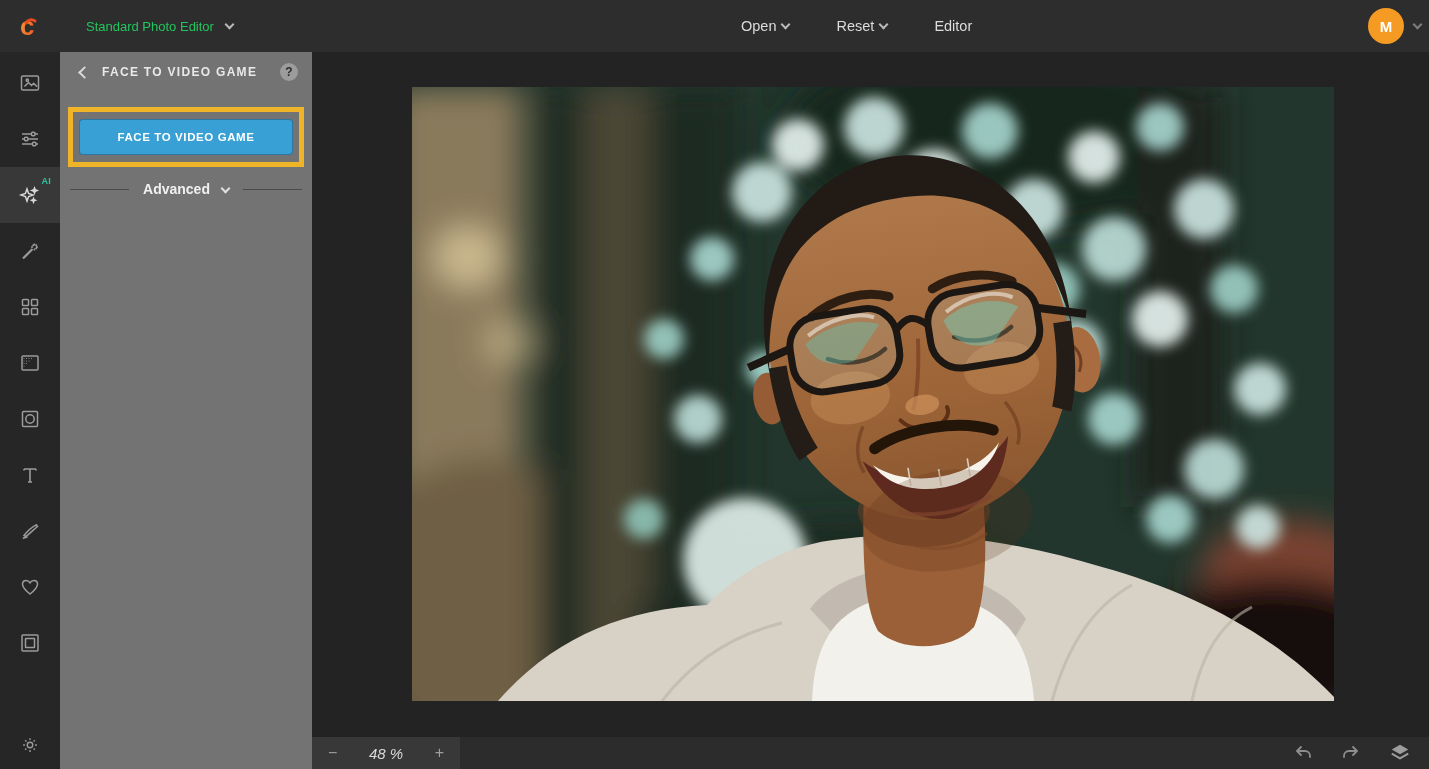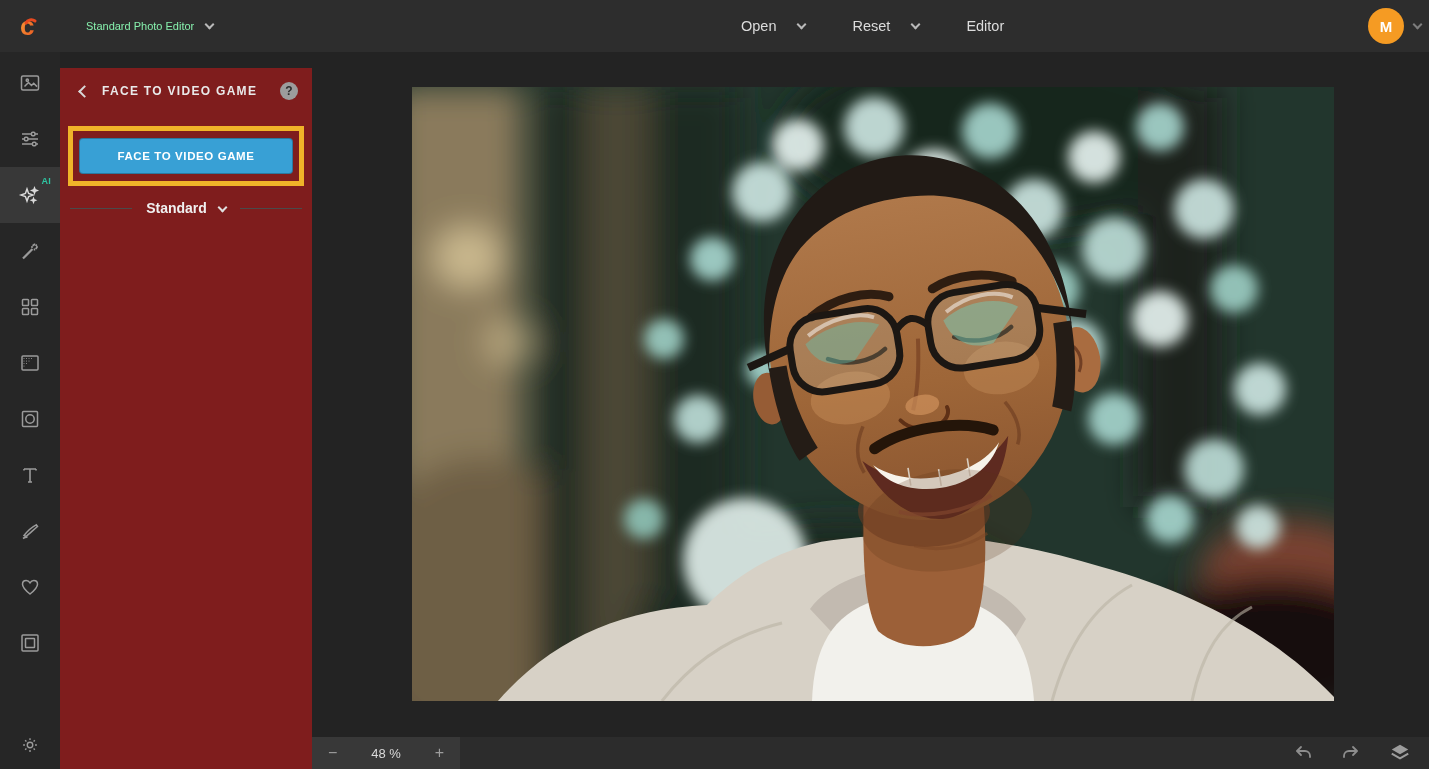--- a/index.html
+++ b/index.html
@@ -5,58 +5,58 @@
   * { margin:0; padding:0; box-sizing:border-box; }
   html,body { background:#1a1a1a; }
   .app {
     position:relative; width:1429px; height:769px; overflow:hidden;
     background:#232323; font-family:"Liberation Sans", sans-serif;
     -webkit-font-smoothing:antialiased;
   }
   
   .topbar { position:absolute; top:0; left:0; right:0; height:52px; background:#2d2d2d; z-index:10; }
   .logo-wrap { position:absolute; left:0; top:0; width:60px; height:52px; display:flex; align-items:center; justify-content:center; cursor:pointer; }
-  .brand { position:absolute; left:86px; top:0; height:52px; display:flex; align-items:center; gap:12px; color:#86efac; font-size:11px; cursor:pointer; }
+  .brand { position:absolute; left:86px; top:0; height:52px; display:flex; align-items:center; gap:12px; color:#22c55e; font-size:13px; cursor:pointer; }
   .menu { position:absolute; left:741px; top:0; height:52px; display:flex; align-items:center; }
-  .menu-item { display:flex; align-items:center; gap:22px; color:#dcdcdc; font-size:14.5px; margin-right:47px; cursor:pointer; }
+  .menu-item { display:flex; align-items:center; gap:6px; color:#dcdcdc; font-size:14.5px; margin-right:47px; cursor:pointer; }
   .menu-item:last-child { margin-right:0; }
   .account { position:absolute; right:8px; top:0; height:52px; display:flex; align-items:center; gap:10px; }
   .avatar { width:36px; height:36px; border-radius:50%; background:var(--avatar-orange,#f59b23); color:#fff; font-weight:bold; font-size:15px; display:flex; align-items:center; justify-content:center; cursor:pointer; }
   .chev { width:7px; height:7px; border-right:2px solid #b9b9b9; border-bottom:2px solid #b9b9b9; transform:rotate(45deg); margin-top:-4px; }
   .chev.dim { border-color:#7d7d7d; }
   .chev-left { width:9px; height:9px; border-left:2px solid #d8d8d8; border-bottom:2px solid #d8d8d8; transform:rotate(45deg); }
   
   .sidebar { position:absolute; top:52px; left:0; bottom:0; width:60px; background:#262626; display:flex; flex-direction:column; align-items:center; padding-top:3px; }
   .tool { width:60px; height:56px; display:flex; align-items:center; justify-content:center; color:#9b9b9b; cursor:pointer; position:relative; flex:0 0 auto; }
   .tool svg { stroke:#9b9b9b; fill:none; stroke-width:1.5; }
   .tool.active { background:#383838; }
   .tool.active svg { stroke:#d9d9d9; }
   .ai-badge { position:absolute; top:9px; right:9px; font-size:9px; font-weight:bold; color:var(--ai-teal,#2ec5a2); letter-spacing:.3px; }
   .tool-spacer { flex:1 1 auto; }
   .tool.gear-slot { height:48px; margin-bottom:0; }
   
-  .panel { position:absolute; top:68px; left:60px; bottom:0; width:252px; background:#7f1d1d; }
+  .panel { position:absolute; top:49px; left:60px; bottom:0; width:252px; background:#737373; }
   .panel-header { height:46px; display:flex; align-items:center; padding:0 14px; }
   .back-btn { width:20px; height:20px; display:flex; align-items:center; justify-content:center; cursor:pointer; }
   .panel-title { color:#e9e9e9; font-size:12px; letter-spacing:1.3px; margin-left:8px; font-weight:bold; flex:1; }
   .help-btn { width:18px; height:18px; border-radius:50%; background:#9c9c9c; color:#2c2c2c; font-size:12px; font-weight:bold; display:flex; align-items:center; justify-content:center; cursor:pointer; }
   .highlight-box { margin:12px 8px 0 8px; border:5px solid var(--highlight-yellow,#f0b429); padding:7px 6px; }
   .apply-btn { display:block; width:100%; height:36px; background:var(--accent-blue,#38a0d5); border:1px solid rgba(0,0,0,.25); border-radius:4px; color:#fff; font-family:"Liberation Sans",sans-serif; font-weight:bold; font-size:11.5px; letter-spacing:.6px; cursor:pointer; }
   .advanced-row { display:flex; align-items:center; margin:14px 10px 0 10px; cursor:pointer; }
   .advanced-row .line { flex:1; height:1px; background:#4a4a4a; }
   .advanced-label { color:#f0f0f0; font-size:14px; font-weight:bold; margin:0 12px 0 14px; }
   .advanced-row .chev { margin:-2px 14px 0 0; border-color:#e0e0e0; }
   
   .canvas { position:absolute; top:52px; left:312px; right:0; bottom:32px; background:#232323; }
   .photo { position:absolute; left:100px; top:35px; width:922px; height:614px; display:block; cursor:default; }
   
   .bottombar { position:absolute; left:312px; right:0; bottom:0; height:32px; background:#2c2c2c; display:flex; align-items:center; }
   .zoom-group { width:148px; height:32px; background:#383838; display:flex; align-items:center; justify-content:space-between; padding:0 16px; }
   .zoom-btn { background:none; border:none; color:#9d9d9d; font-size:16px; line-height:1; cursor:pointer; font-family:"Liberation Sans",sans-serif; }
-  .zoom-level { color:#d9d9d9; font-size:13px; }
+  .zoom-level { color:#d9d9d9; font-size:15px;font-style:italic; }
   .history-group { margin-left:auto; display:flex; align-items:center; gap:24px; padding-right:16px; }
   .hist-btn { background:none; border:none; cursor:pointer; display:flex; align-items:center; padding:2px; }
 </style>
 </head>
 <body>
 
 <div class="app">
 
   <div class="topbar">
     <div class="logo-wrap">
@@ -183,21 +183,21 @@
         <span class="chev-left"></span>
       </div>
       <div class="panel-title">FACE TO VIDEO GAME</div>
       <div class="help-btn">?</div>
     </div>
     <div class="highlight-box">
       <button class="apply-btn">FACE TO VIDEO GAME</button>
     </div>
     <div class="advanced-row">
       <span class="line"></span>
-      <span class="advanced-label">Standard</span>
+      <span class="advanced-label">Advanced</span>
       <span class="chev"></span>
       <span class="line"></span>
     </div>
   </div>
 
   <div class="canvas">
     <svg class="photo" viewBox="0 0 922 614" preserveAspectRatio="none">
       <defs>
         <filter id="bB" x="-40%" y="-40%" width="180%" height="180%">
             <feGaussianBlur stdDeviation="16"></feGaussianBlur>

